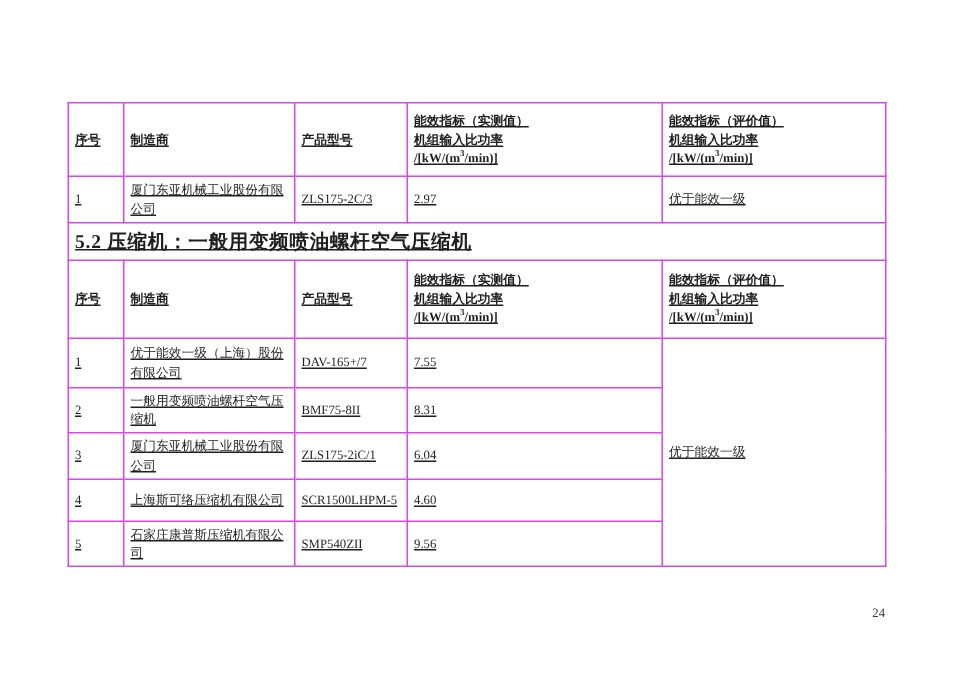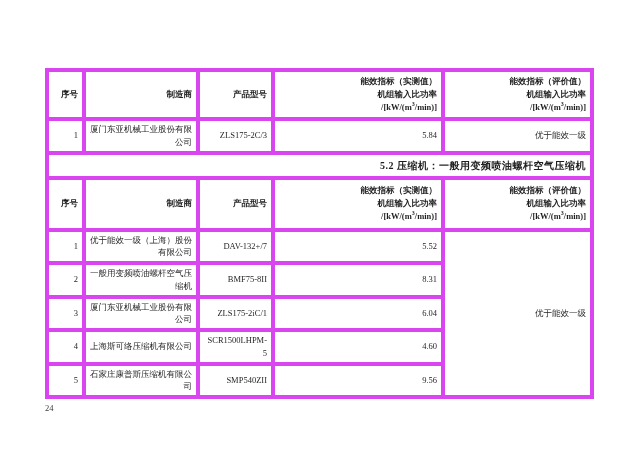--- a/index.html
+++ b/index.html
@@ -13,48 +13,49 @@
   }
   .doc-table {
     position: absolute;
     left: 45px;
     top: 68px;
     width: 545px;
     border-collapse: collapse;
     table-layout: fixed;
   }
   .doc-table th, .doc-table td {
-    border: 4px solid #d946ef;
+    border: 1px solid #d946ef;
     font-size: 8.5px;
     line-height: 1.5;
-    text-align: right;
+    text-align: left;
     vertical-align: middle;
     padding: 2px 4px;
     font-weight: normal;
     word-break: break-all;
+    text-decoration: underline;
   }
   .doc-table th { font-weight: bold; }
   .col-index   { width: 37px; }
   .col-manu    { width: 114px; }
   .col-model   { width: 75px; }
   .col-meas    { width: 170px; }
   .col-eval    { width: 149px; }
   tr.head-1 th { height: 49px; }
   tr.body-1 td { height: 30px; }
-  tr.section-row td { height: 25px; font-weight: bold; font-size: 10px; letter-spacing: 0.5px; }
+  tr.section-row td { height: 25px; font-weight: bold; font-size: 13px; letter-spacing: 0.5px; }
   tr.head-2 th { height: 52px; }
   tr.body-2a td { height: 33px; }
   tr.body-2 td { height: 28px; }
   sup { font-size: 6px; vertical-align: super; line-height: 0; }
   .page-number {
     position: absolute;
     left: 45px;
     top: 403px;
     width: 545px;
-    text-align: left;
+    text-align: right;
     font-size: 8.5px;
     color: #3a3a3a;
   }
 </style>
 </head>
 <body>
 
 <table class="doc-table">
   <colgroup>
     <col class="col-index">
@@ -78,21 +79,21 @@
       <div>能效指标（评价值）</div>
       <div>机组输入比功率</div>
       <div><span>/[kW/(m</span><sup>3</sup><span>/min)]</span></div>
     </th>
   </tr>
 
   <tr class="body-1">
     <td>1</td>
     <td>厦门东亚机械工业股份有限公司</td>
     <td>ZLS175-2C/3</td>
-    <td>5.84</td>
+    <td>2.97</td>
     <td>优于能效一级</td>
   </tr>
 
   <tr class="section-row">
     <td colspan="5">5.2 压缩机：一般用变频喷油螺杆空气压缩机</td>
   </tr>
 
   <tr class="head-2">
     <th>序号</th>
     <th>制造商</th>
@@ -105,22 +106,22 @@
     <th>
       <div>能效指标（评价值）</div>
       <div>机组输入比功率</div>
       <div><span>/[kW/(m</span><sup>3</sup><span>/min)]</span></div>
     </th>
   </tr>
 
   <tr class="body-2a">
     <td>1</td>
     <td>优于能效一级（上海）股份有限公司</td>
-    <td>DAV-132+/7</td>
-    <td>5.52</td>
+    <td>DAV-165+/7</td>
+    <td>7.55</td>
     <td rowspan="5">优于能效一级</td>
   </tr>
   <tr class="body-2">
     <td>2</td>
     <td>一般用变频喷油螺杆空气压缩机</td>
     <td>BMF75-8II</td>
     <td>8.31</td>
   </tr>
   <tr class="body-2">
     <td>3</td>

